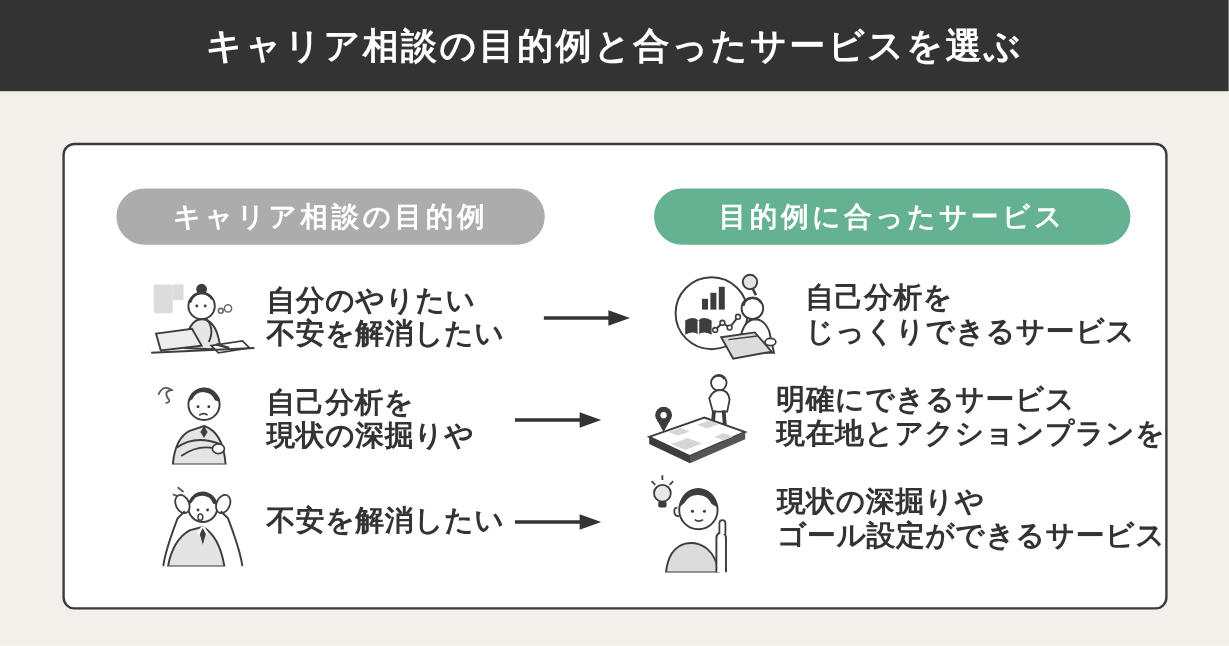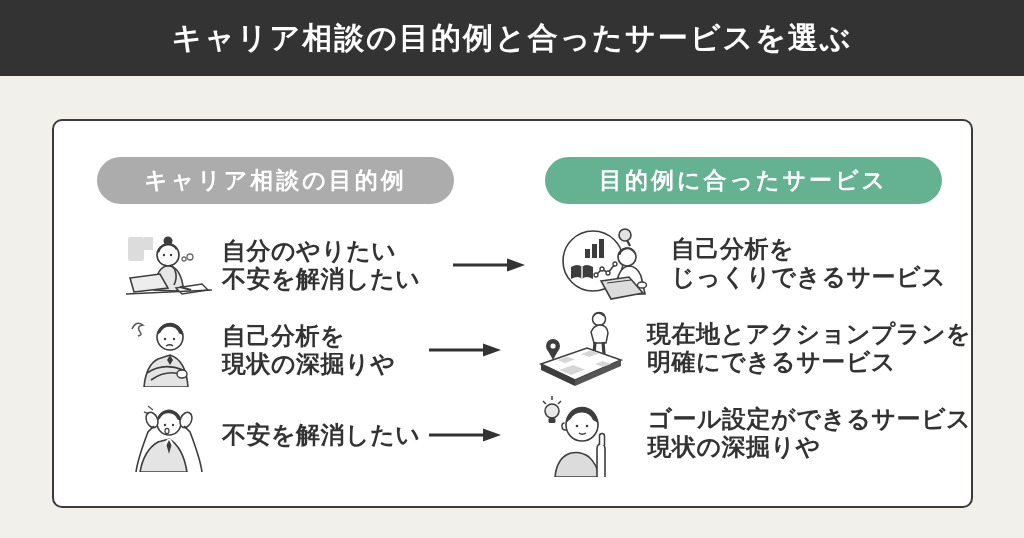--- a/index.html
+++ b/index.html
@@ -165,22 +165,22 @@
             <polygon points="22,52 32,48.5 40,51.5 30,55" fill="#D6D6D6"></polygon>
             <polygon points="46,46 56,42.5 64,45.5 54,49" fill="#D6D6D6"></polygon>
             <polygon points="24,62 38,57 50,61.5 36,67" fill="#D6D6D6"></polygon>
             <polygon points="60,56 68,53 76,56 68,59" fill="#D6D6D6"></polygon>
             <circle cx="18" cy="38" r="7" fill="#3D3D3D"></circle>
             <polygon points="12.5,42 23.5,42 18,52" fill="#3D3D3D"></polygon>
             <circle cx="18" cy="38" r="2.6" fill="#FFFFFF"></circle>
           </svg>
         </span>
         <div class="row-text right-text">
+          <div>明確にできるサービス</div>
           <div>現在地とアクションプランを</div>
-          <div>明確にできるサービス</div>
         </div>
       </div>
 
       <div class="row">
         <span class="cell-icon left-icon">
           <svg class="illus" width="90" height="74" viewBox="0 0 90 74">
             <path d="M24 8 l5 4 M20 14 l6 2" fill="none" stroke="#5A5A5A" stroke-width="1.5"></path>
             <circle cx="45" cy="25" r="12" fill="#FFFFFF" stroke="#3D3D3D" stroke-width="1.6"></circle>
             <path d="M33 23 a12 12 0 0 1 22 -6 q2.5 3 2.5 6 l-4 -1.5 a9.5 9.5 0 0 0 -17.5 -1 z" fill="#3D3D3D"></path>
             <circle cx="41" cy="27" r="1.2" fill="#3D3D3D"></circle>
@@ -215,20 +215,20 @@
             <path d="M29.5 30 q-3 0 -2.5 4 q0.5 3.5 4 3" fill="none" stroke="#3D3D3D" stroke-width="1.5"></path>
             <circle cx="42" cy="33" r="1.3" fill="#3D3D3D"></circle>
             <circle cx="52" cy="33" r="1.3" fill="#3D3D3D"></circle>
             <path d="M44 40 q3 2.5 7 0" fill="none" stroke="#3D3D3D" stroke-width="1.4"></path>
             <path d="M20 84 q2 -20 16 -24 q10 -2 18 4 q8 7 10 20 z" fill="#DCDCDC" stroke="#3D3D3D" stroke-width="1.6"></path>
             <path d="M62 84 V56 q0 -5 4 -5 q4 0 4 5 v28" fill="#FFFFFF" stroke="#3D3D3D" stroke-width="1.6"></path>
             <path d="M64.5 52 v-9 q0 -2.5 2.5 -2.5 q2.5 0 2.5 2.5 v9" fill="#FFFFFF" stroke="#3D3D3D" stroke-width="1.5"></path>
           </svg>
         </span>
         <div class="row-text right-text">
+          <div>現状の深掘りや</div>
           <div>ゴール設定ができるサービス</div>
-          <div>現状の深掘りや</div>
         </div>
       </div>
 
     </div>
   </div>
 </div>
 
 </body></html>

